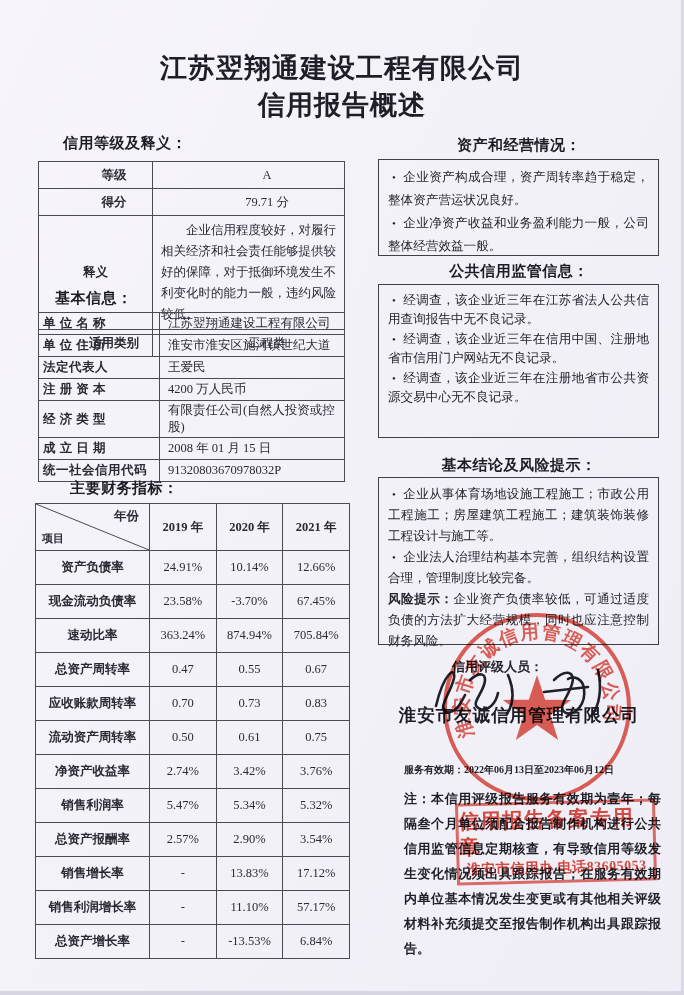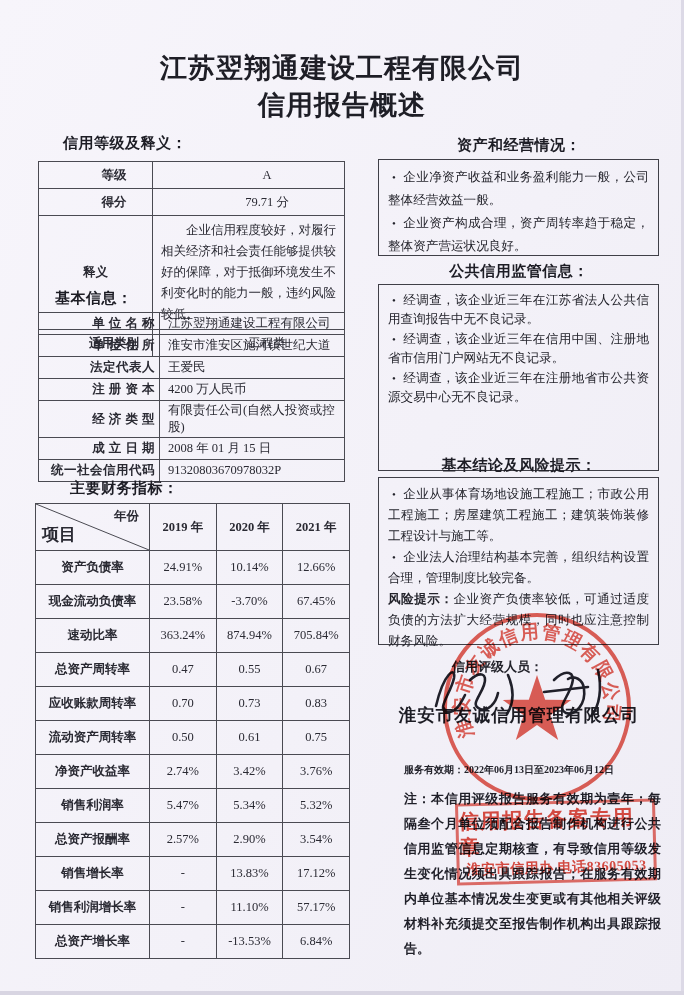--- a/index.html
+++ b/index.html
@@ -24,32 +24,32 @@
   .t-rating{position:absolute;left:38px;top:161px;width:307px;}
   .t-rating td.lb{width:68px;text-align:center;font-weight:bold;}
   .t-rating td.val{text-align:center;}
   .t-rating tr.r-small td{height:24px;padding-left:41px;}
   .t-rating td.shiyi{height:72px;text-align:justify;padding:4px 8px;line-height:21px;text-indent:2em;}
   .t-rating td.shiyi-lb{font-weight:bold;text-align:center;}
 
   
   .t-basic{position:absolute;left:38px;top:312px;width:307px;}
   .t-basic td{height:19px;}
-  .t-basic td.lb{width:112px;text-align:right;font-weight:bold;letter-spacing:.5px;}
+  .t-basic td.lb{width:112px;text-align:left;font-weight:bold;letter-spacing:.5px;}
   .t-basic td.val{padding-left:8px;}
 
   
   .t-fin{position:absolute;left:35px;top:503px;width:315px;}
   .t-fin td{text-align:center;height:31px;}
   .t-fin td.lb{width:113px;font-weight:bold;}
   .t-fin col.c-y{width:66px;}
   .t-fin .corner{position:relative;height:46px;padding:0;font-weight:bold;}
   .corner svg{position:absolute;left:0;top:0;width:100%;height:100%;}
   .corner .yr{position:absolute;right:10px;top:4px;font-size:12.5px;}
-  .corner .itm{position:absolute;left:6px;bottom:4px;font-size:17px;text-align:right;}
+  .corner .itm{position:absolute;left:6px;bottom:4px;font-size:11px;text-align:right;}
   .t-fin th.yh{font-weight:bold;font-size:12.5px;}
 
   
   .rh{left:378px;width:282px;text-align:center;}
   .rbox{position:absolute;left:378px;width:281px;border:1px solid #3f3f47;
     box-sizing:border-box;padding:6px 9px;background:transparent;}
   .rbox p{margin:0;font-size:12.6px;text-align:justify;}
   .blt::before{content:"•";font-size:11px;padding:0 7px 0 4px;}
   .b1 p{line-height:23px;}
   .b2 p{line-height:19.4px;}
@@ -235,26 +235,26 @@
           <td class="lb">总资产增长率</td>
           <td>-</td>
           <td>-13.53%</td>
           <td>6.84%</td>
         </tr>
   </tbody>
     </table>
 
   <div class="sec-h rh" style="top:136px;">资产和经营情况：</div>
   <div class="rbox b1" style="top:159px;height:97px;">
+    <p><span class="blt"></span><span>企业资产构成合理，资产周转率趋于稳定，整体资产营运状况良好。</span></p>
     <p><span class="blt"></span><span>企业净资产收益和业务盈利能力一般，公司整体经营效益一般。</span></p>
-    <p><span class="blt"></span><span>企业资产构成合理，资产周转率趋于稳定，整体资产营运状况良好。</span></p>
   </div>
 
   <div class="sec-h rh" style="top:262px;">公共信用监管信息：</div>
-  <div class="rbox b2" style="top:284px;height:187px;">
+  <div class="rbox b2" style="top:284px;height:154px;">
     <p><span class="blt"></span><span>经调查，该企业近三年在江苏省法人公共信用查询报告中无不良记录。</span></p>
     <p><span class="blt"></span><span>经调查，该企业近三年在信用中国、注册地省市信用门户网站无不良记录。</span></p>
     <p><span class="blt"></span><span>经调查，该企业近三年在注册地省市公共资源交易中心无不良记录。</span></p>
   </div>
 
   <div class="sec-h rh" style="top:456px;">基本结论及风险提示：</div>
   <div class="rbox b3" style="top:477px;height:168px;">
     <p><span class="blt"></span><span>企业从事体育场地设施工程施工；市政公用工程施工；房屋建筑工程施工；建筑装饰装修工程设计与施工等。</span></p>
     <p><span class="blt"></span><span>企业法人治理结构基本完善，组织结构设置合理，管理制度比较完备。</span></p>
     <p class="risk"><b>风险提示：</b><span>企业资产负债率较低，可通过适度负债的方法扩大经营规模，同时也应注意控制财务风险。</span></p>

